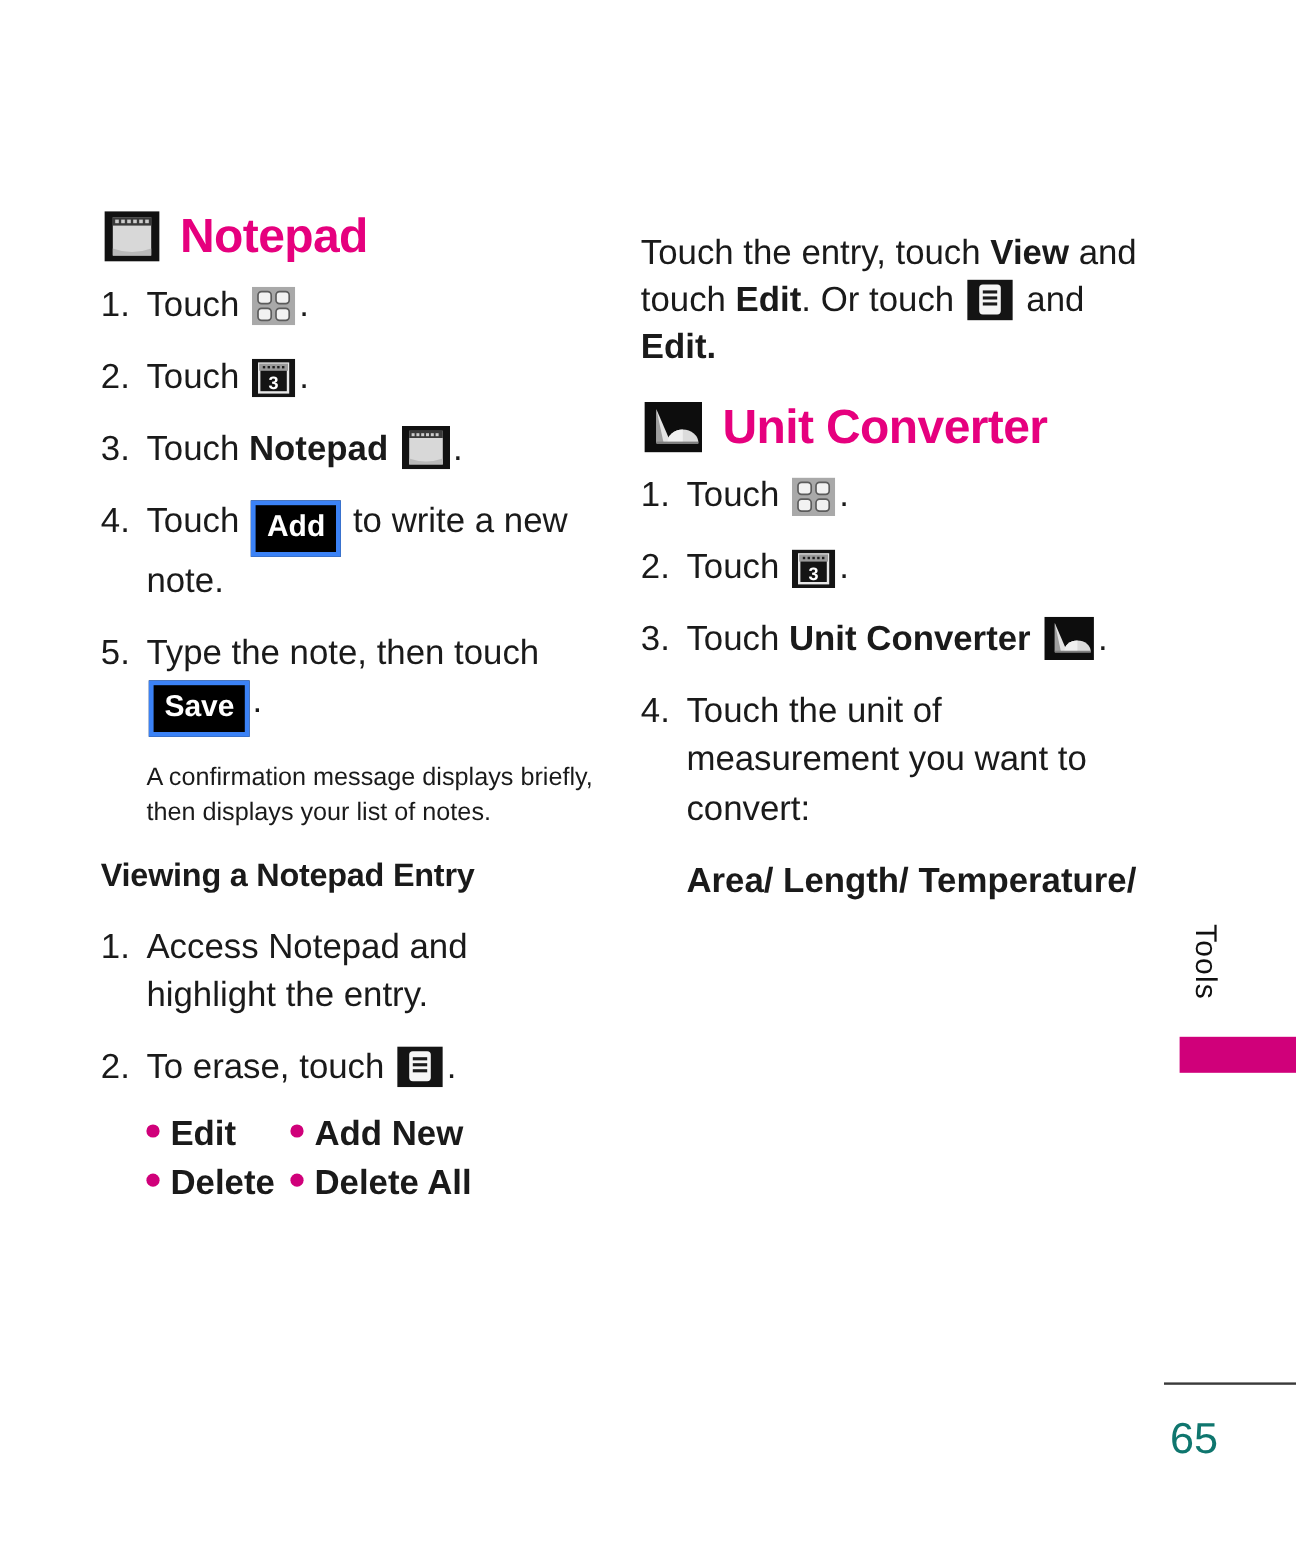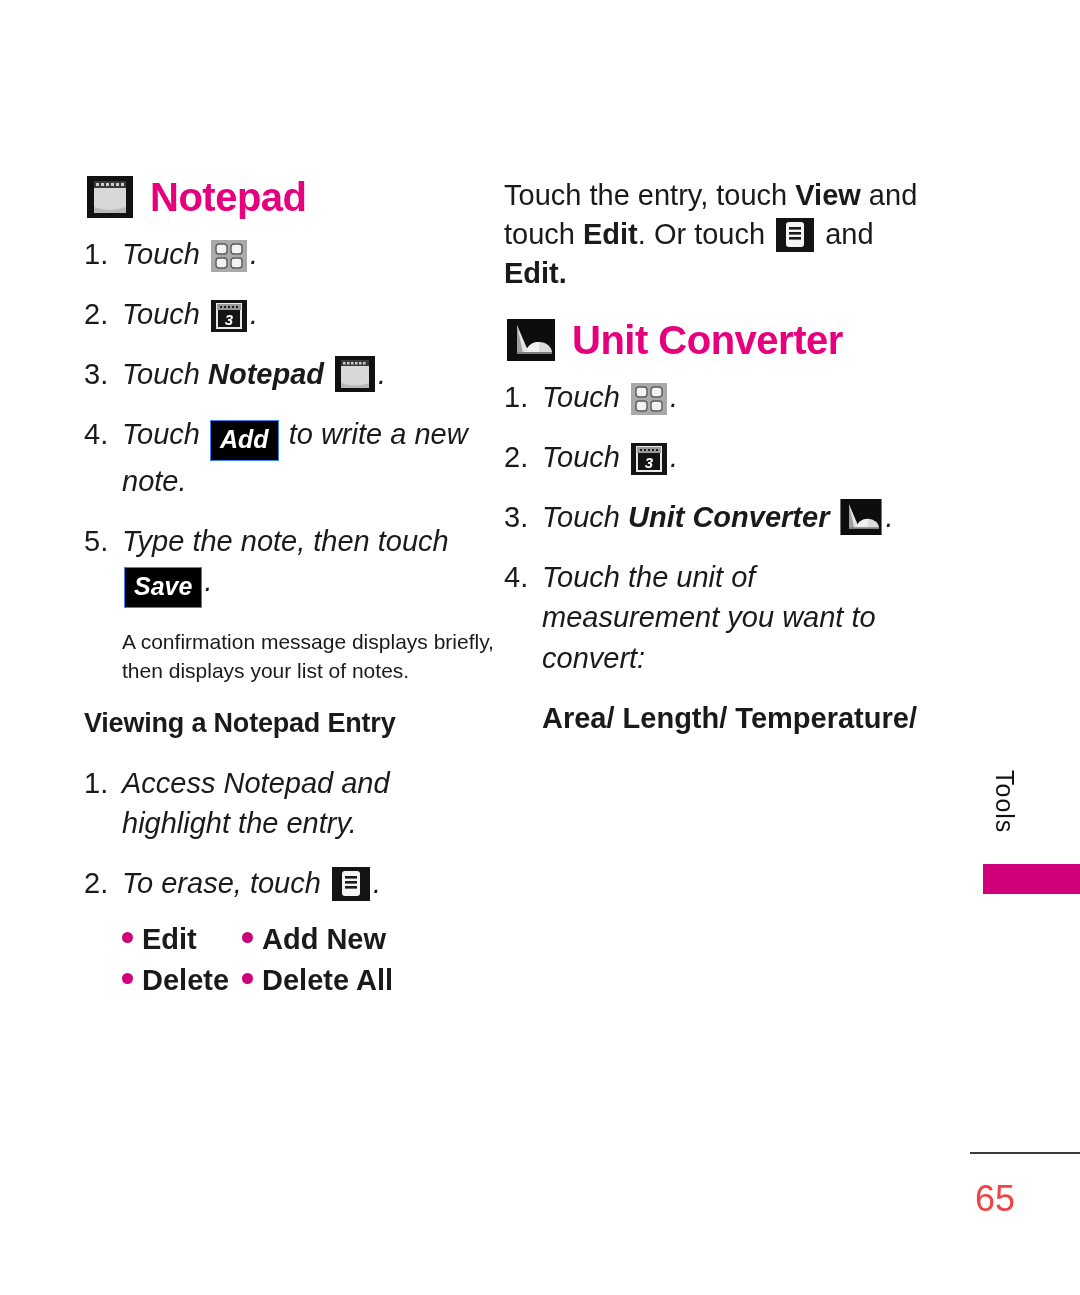--- a/index.html
+++ b/index.html
@@ -22,21 +22,21 @@
     inset: 0;
     background: #ffffff;
   }
 
   
   .col {
     position: absolute;
     top: 176px;
   }
   .col-left  { left: 84px;  width: 420px; }
-  .col-right { left: 504px; width: 430px; }
+  .col-right { left: 534px; width: 430px; margin-top: 16px; }
 
   
   .section-head {
     display: flex;
     align-items: center;
     gap: 14px;
     margin: 0 0 16px 0;
   }
   .section-head .head-text {
     font-size: 40px;
@@ -62,21 +62,20 @@
     line-height: 1.38;
     margin: 0 0 20px 0;
     align-items: flex-start;
   }
   .step .num {
     flex: 0 0 auto;
     width: 38px;
   }
   .step .txt {
     flex: 1 1 auto;
-    font-style: italic;
   }
 
   
   .substep {
     font-size: 21px;
     line-height: 1.38;
     margin: 0 0 22px 0;
     padding-left: 38px;
   }
 
@@ -132,21 +131,21 @@
 
   
   .pill {
     display: inline-block;
     background: #000000;
     color: #ffffff;
     font-weight: 700;
     font-size: 25px;
     line-height: 1;
     padding: 6px 9px 8px 9px;
-    border: 1px solid #3b82f6;
+    border: 4px solid #3b82f6;
     vertical-align: -4px;
     margin: 0 2px;
   }
 
   
   .icn {
     display: inline-block;
     vertical-align: -8px;
     margin: 0 3px;
   }
@@ -187,21 +186,21 @@
     height: 2px;
     background: #3a3a3a;
   }
   .page-num {
     position: absolute;
     left: 960px;
     top: 1178px;
     width: 70px;
     text-align: center;
     font-size: 36px;
-    color: #ef4444;
+    color: #0f766e;
   }
 </style>
 </head>
 <body>
 
 <div class="page">
 
   <div class="col col-left">
 
     <div class="section-head">

